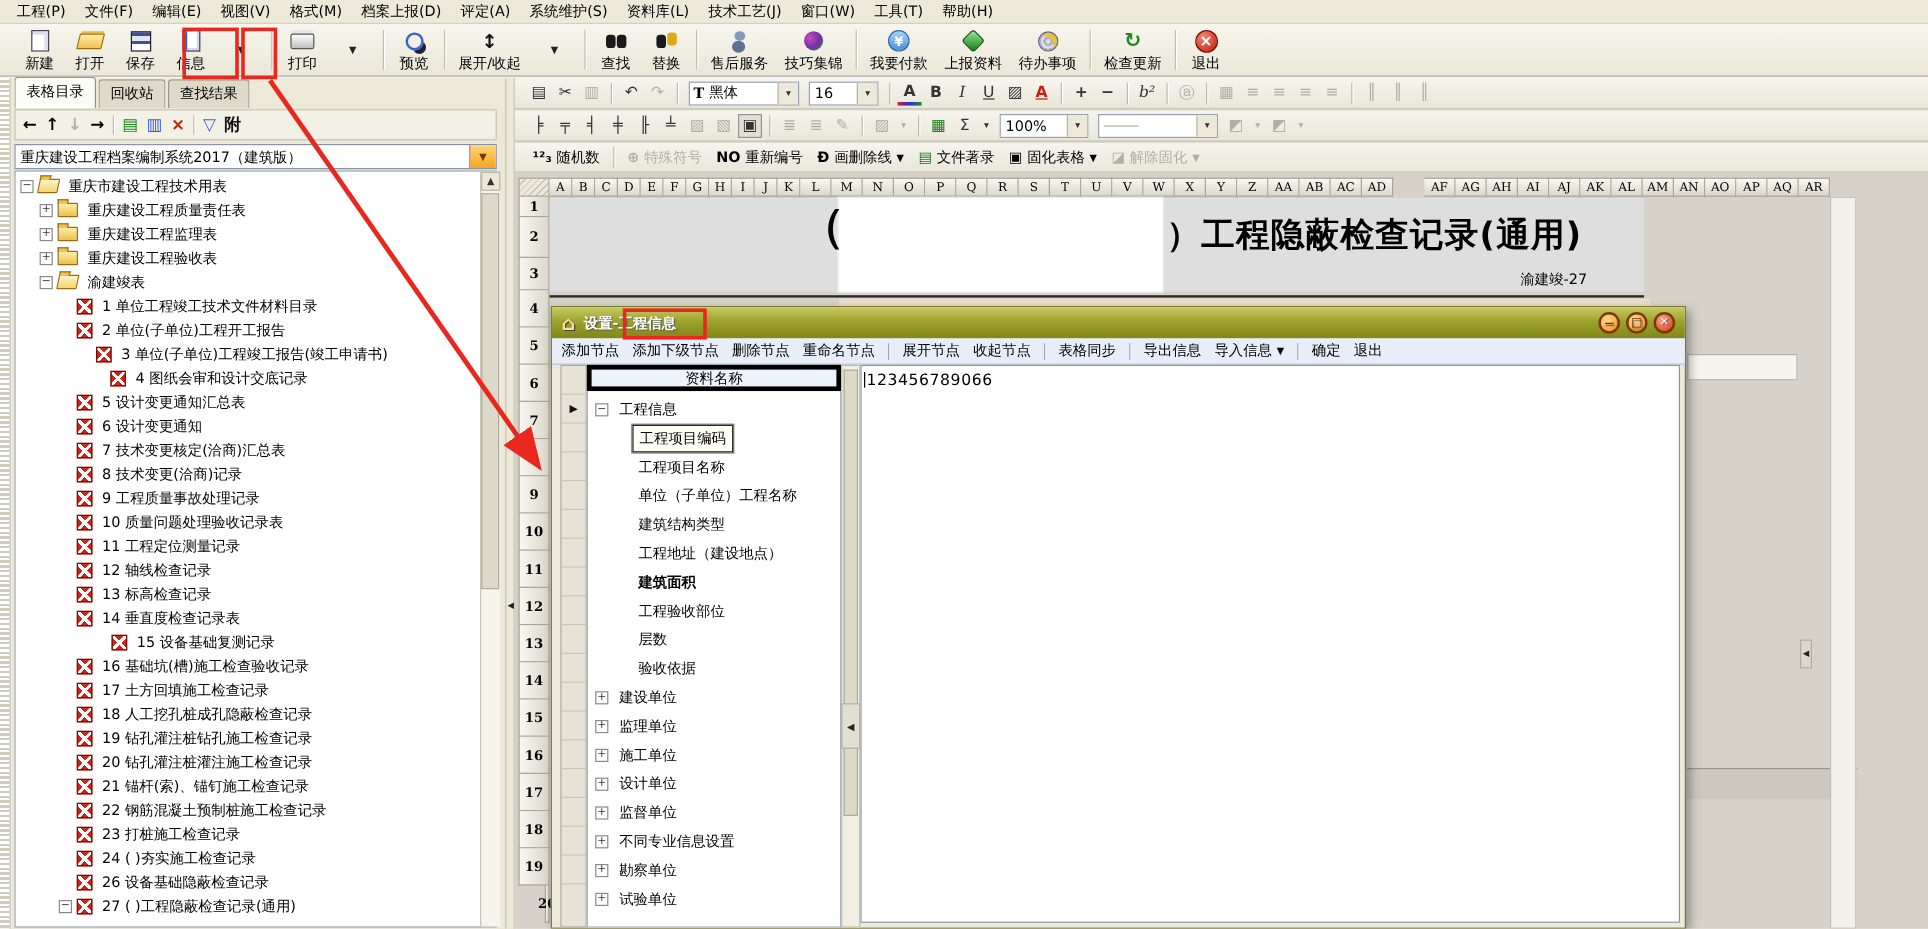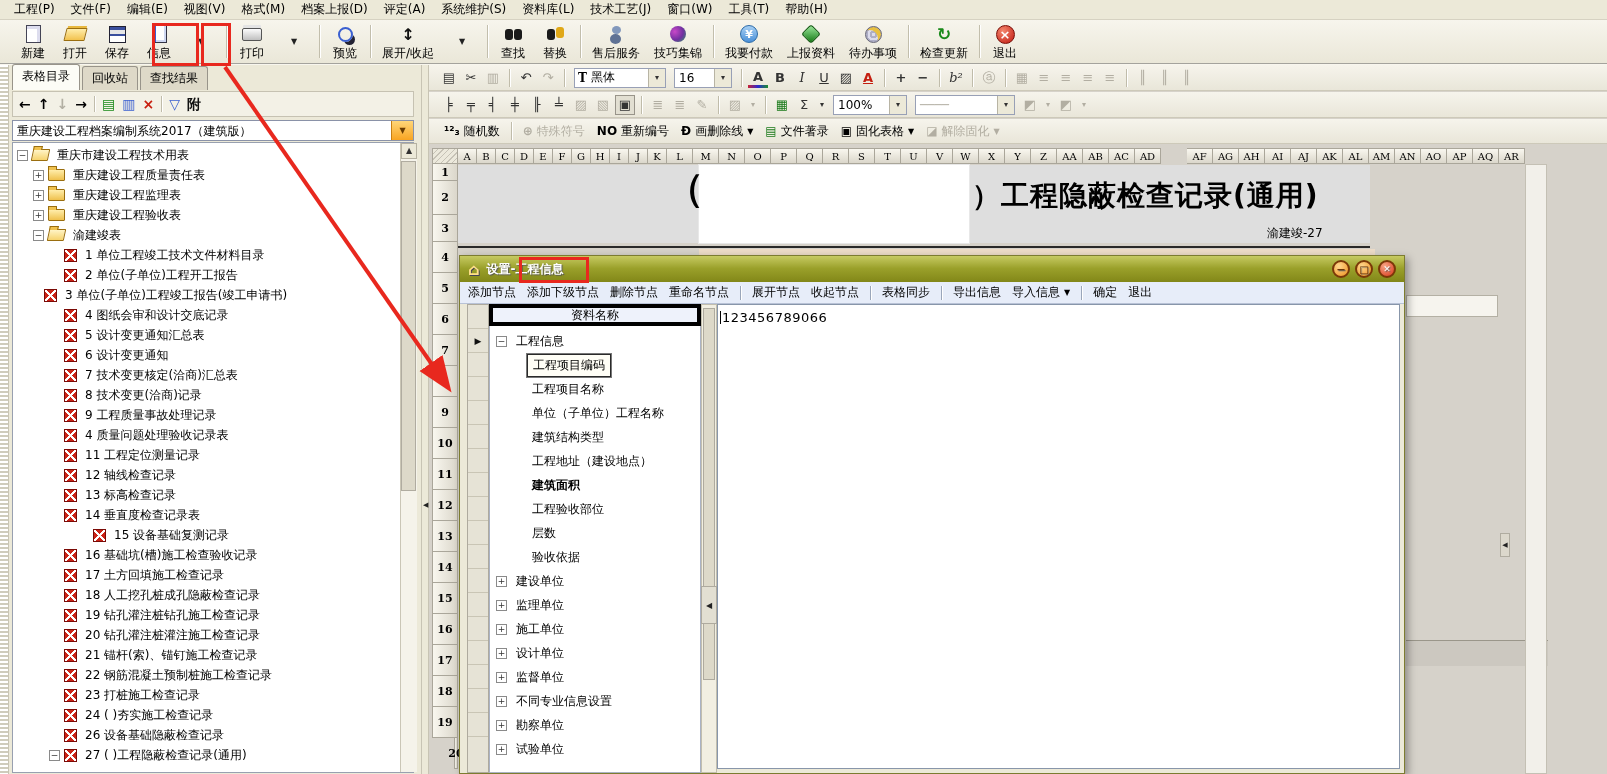--- a/index.html
+++ b/index.html
@@ -293,26 +293,26 @@
       <div class="trow" style="padding-left: 36px;">
         <span class="expsp"></span>
         <span class="ic-form"></span>
         <span class="tlabel">1 单位工程竣工技术文件材料目录</span>
       </div>
       <div class="trow" style="padding-left: 36px;">
         <span class="expsp"></span>
         <span class="ic-form"></span>
         <span class="tlabel">2 单位(子单位)工程开工报告</span>
       </div>
-      <div class="trow" style="padding-left: 16px;">
+      <div class="trow" style="padding-left: 52px;">
         <span class="expsp"></span>
         <span class="ic-form"></span>
         <span class="tlabel">3 单位(子单位)工程竣工报告(竣工申请书)</span>
       </div>
-      <div class="trow" style="padding-left: 36px;">
+      <div class="trow" style="padding-left: 16px; margin-left: 48px;">
         <span class="expsp"></span>
         <span class="ic-form"></span>
         <span class="tlabel">4 图纸会审和设计交底记录</span>
       </div>
       <div class="trow" style="padding-left: 36px;">
         <span class="expsp"></span>
         <span class="ic-form"></span>
         <span class="tlabel">5 设计变更通知汇总表</span>
       </div>
       <div class="trow" style="padding-left: 36px;">
@@ -331,21 +331,21 @@
         <span class="tlabel">8 技术变更(洽商)记录</span>
       </div>
       <div class="trow" style="padding-left: 36px;">
         <span class="expsp"></span>
         <span class="ic-form"></span>
         <span class="tlabel">9 工程质量事故处理记录</span>
       </div>
       <div class="trow" style="padding-left: 36px;">
         <span class="expsp"></span>
         <span class="ic-form"></span>
-        <span class="tlabel">4 质量问题处理验收记录表</span>
+        <span class="tlabel">10 质量问题处理验收记录表</span>
       </div>
       <div class="trow" style="padding-left: 36px;">
         <span class="expsp"></span>
         <span class="ic-form"></span>
         <span class="tlabel">11 工程定位测量记录</span>
       </div>
       <div class="trow" style="padding-left: 36px;">
         <span class="expsp"></span>
         <span class="ic-form"></span>
         <span class="tlabel">12 轴线检查记录</span>

